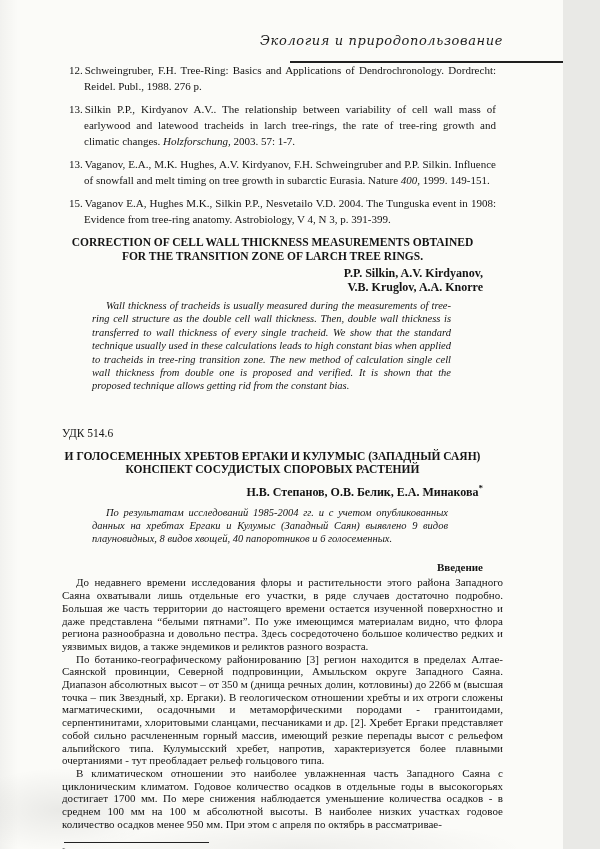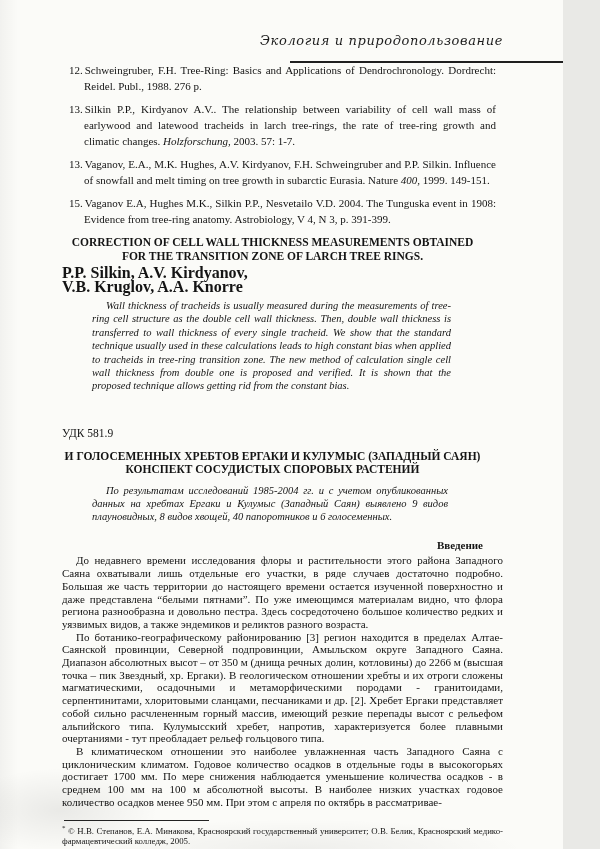--- a/index.html
+++ b/index.html
@@ -43,22 +43,22 @@
     padding-left:15px;text-indent:-15px;
   }
   .ref .refnum{padding-right:2px;}
   .a1-title{
     margin:9px 20px 0 0;
     text-align:center;font-weight:bold;
     font-size:11.5px;line-height:13.5px;
   }
   .a1-authors{
     margin:3px 20px 0 0;
-    font-weight:bold;
-    font-size:16px;line-height:14px;
+    text-align:right;font-weight:bold;
+    font-size:12px;line-height:14px;
   }
   .abstract{
     margin:5px 52px 0 30px;
     font-style:italic;
     font-size:10.5px;line-height:13.4px;
     text-align:justify;text-indent:14px;
   }
   .udk{
     margin-top:34px;
     font-size:11.5px;line-height:13px;
@@ -132,27 +132,28 @@
     <div>FOR THE TRANSITION ZONE OF LARCH TREE RINGS.</div>
   </div>
 
   <div class="a1-authors">
     <div>P.P. Silkin, A.V. Kirdyanov,</div>
     <div>V.B. Kruglov, A.A. Knorre</div>
   </div>
 
   <p class="abstract">Wall thickness of tracheids is usually measured during the measurements of tree-ring cell structure as the double cell wall thickness. Then, double wall thickness is transferred to wall thickness of every single tracheid. We show that the standard technique usually used in these calculations leads to high constant bias when applied to tracheids in tree-ring transition zone. The new method of calculation single cell wall thickness from double one is proposed and verified. It is shown that the proposed technique allows getting rid from the constant bias.</p>
 
-  <div class="udk">УДК 581.9</div>
+  <div class="udk">УДК 514.6</div>
 
   <div class="a2-title">
     <div>И ГОЛОСЕМЕННЫХ ХРЕБТОВ ЕРГАКИ И КУЛУМЫС (ЗАПАДНЫЙ САЯН)</div>
     <div>КОНСПЕКТ СОСУДИСТЫХ СПОРОВЫХ РАСТЕНИЙ</div>
   </div>
 
+  <div class="a2-authors"><span>Н.В. Степанов, О.В. Белик, Е.А. Минакова</span><sup>*</sup></div>
 
   <p class="abstract a2-abstract">По результатам исследований 1985-2004 гг. и с учетом опубликованных данных на хребтах Ергаки и Кулумыс (Западный Саян) выявлено 9 видов плауновидных, 8 видов хвощей, 40 папоротников и 6 голосеменных.</p>
 
   <div class="section-heading">Введение</div>
 
   <div class="body-text">
     <p>До недавнего времени исследования флоры и растительности этого района Западного Саяна охватывали лишь отдельные его участки, в ряде случаев достаточно подробно. Большая же часть территории до настоящего времени остается изученной поверхностно и даже представлена “белыми пятнами”. По уже имеющимся материалам видно, что флора региона разнообразна и довольно пестра. Здесь сосредоточено большое количество редких и уязвимых видов, а также эндемиков и реликтов разного возраста.</p>
     <p>По ботанико-географическому районированию [3] регион находится в пределах Алтае-Саянской провинции, Северной подпровинции, Амыльском округе Западного Саяна. Диапазон абсолютных высот – от 350 м (днища речных долин, котловины) до 2266 м (высшая точка – пик Звездный, хр. Ергаки). В геологическом отношении хребты и их отроги сложены магматическими, осадочными и метаморфическими породами - гранитоидами, серпентинитами, хлоритовыми сланцами, песчаниками и др. [2]. Хребет Ергаки представляет собой сильно расчлененным горный массив, имеющий резкие перепады высот с рельефом альпийского типа. Кулумысский хребет, напротив, характеризуется более плавными очертаниями - тут преобладает рельеф гольцового типа.</p>
     <p>В климатическом отношении это наиболее увлажненная часть Западного Саяна с циклоническим климатом. Годовое количество осадков в отдельные годы в высокогорьях достигает 1700 мм. По мере снижения наблюдается уменьшение количества осадков - в среднем 100 мм на 100 м абсолютной высоты. В наиболее низких участках годовое количество осадков менее 950 мм. При этом с апреля по октябрь в рассматривае-</p>
   </div>

